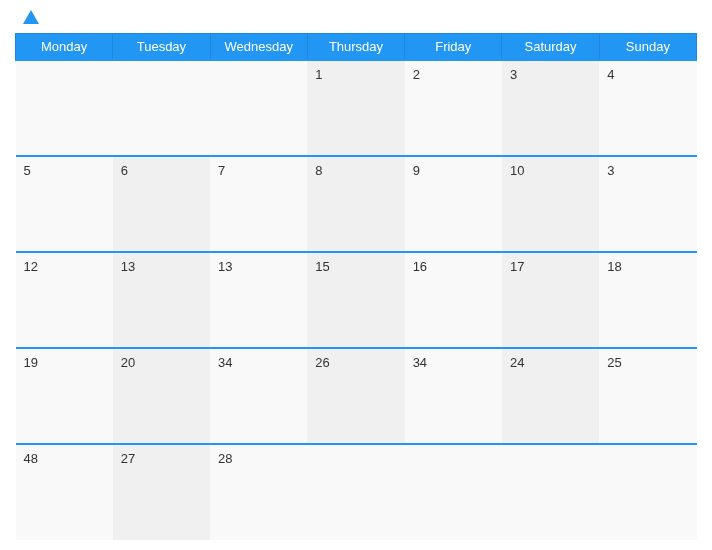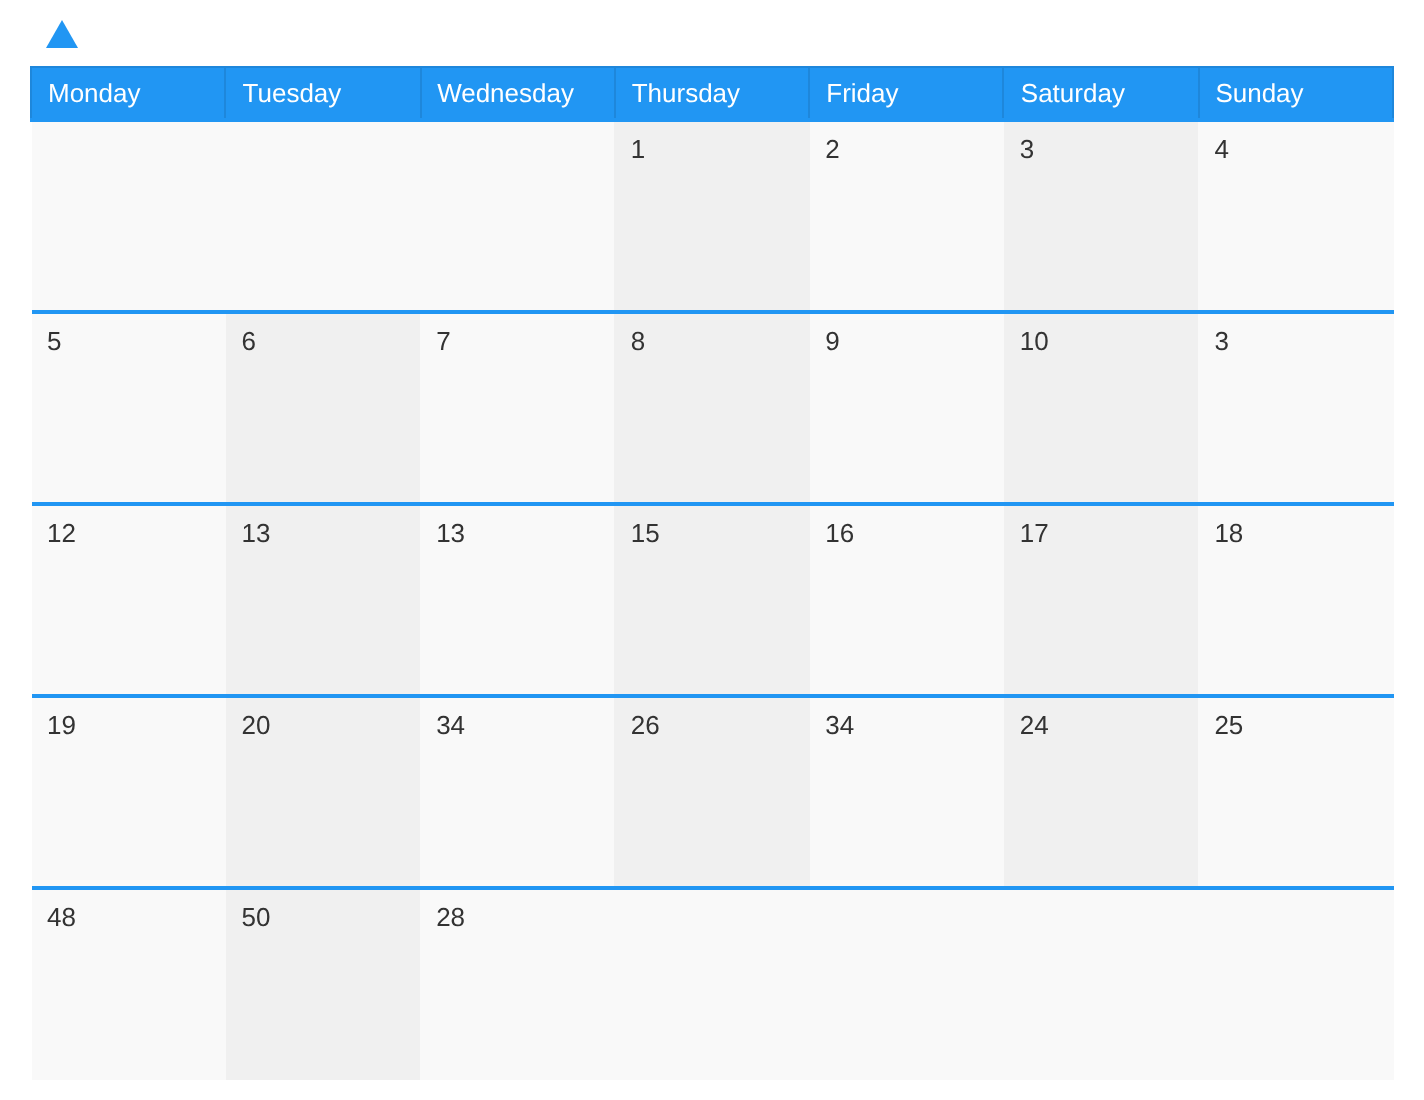--- a/index.html
+++ b/index.html
@@ -70,21 +70,21 @@
       width: 100%;
       border-collapse: collapse;
       flex: 1;
     }
     .calendar-table thead tr th {
       background: #2196F3;
       color: #fff;
       font-size: 13px;
       font-weight: normal;
       padding: 5px 8px;
-      text-align: left;
+      text-align: center;
       border: 1px solid #1e87db;
     }
     .calendar-table tbody tr {
       border-top: 2px solid #2196F3;
     }
     .calendar-table tbody tr td {
       width: calc(100% / 7);
       height: 72px;
       vertical-align: top;
       padding: 6px 8px;
@@ -166,21 +166,21 @@
           <td><span class="day-num">19</span></td>
           <td><span class="day-num">20</span></td>
           <td><span class="day-num">34</span></td>
           <td><span class="day-num">26</span></td>
           <td><span class="day-num">34</span></td>
           <td><span class="day-num">24</span></td>
           <td><span class="day-num">25</span></td>
         </tr>
         <tr>
           <td><span class="day-num">48</span></td>
-          <td><span class="day-num">50</span></td>
+          <td><span class="day-num">27</span></td>
           <td><span class="day-num">28</span></td>
           <td class="empty"></td>
           <td class="empty"></td>
           <td class="empty"></td>
           <td class="empty"></td>
         </tr>
       </tbody>
   </table>
 </div>
 

